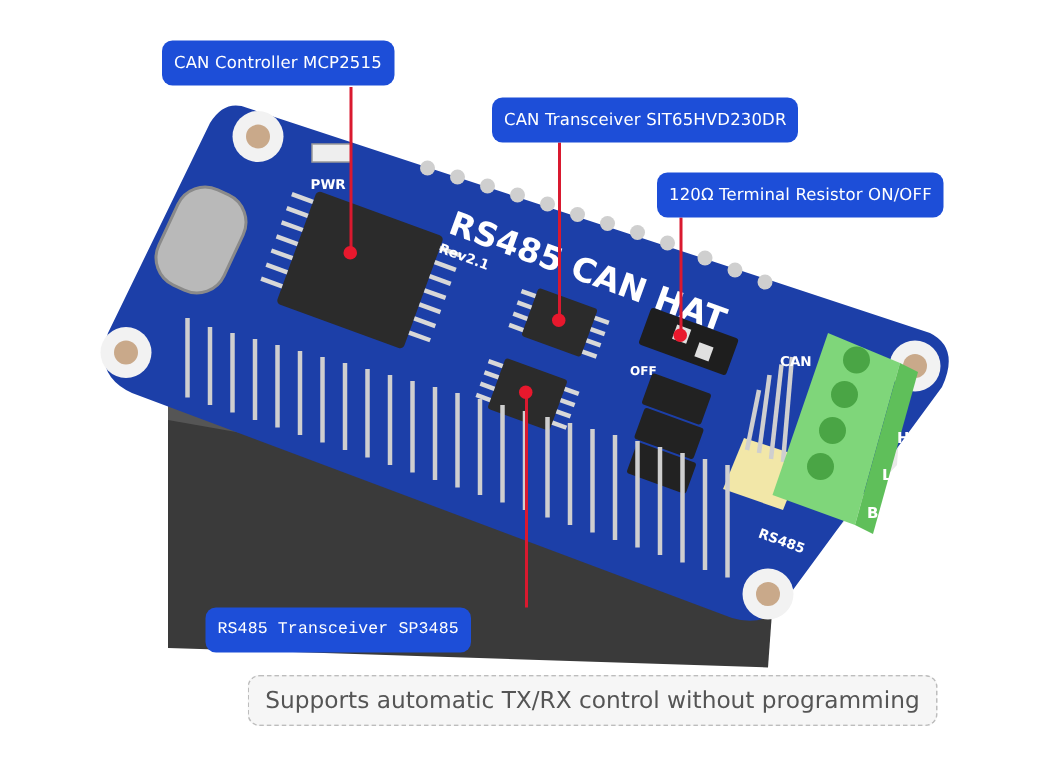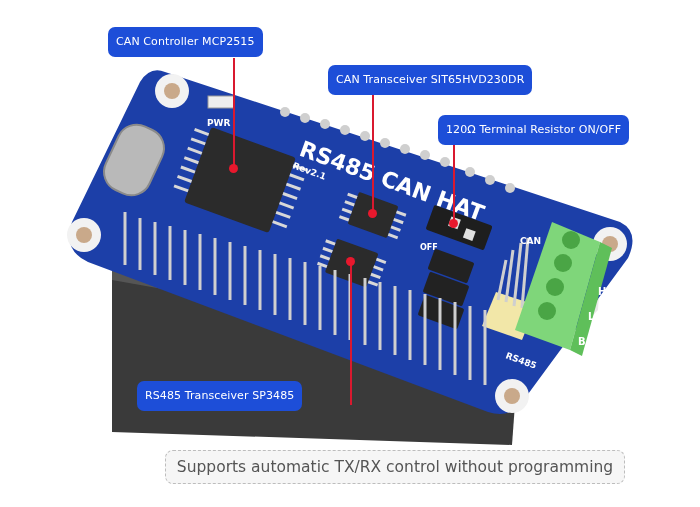--- a/index.html
+++ b/index.html
@@ -182,16 +182,16 @@
 
   <div class="leader" style="left:453px;top:145px;height:78px;"></div>
   <div class="dot" style="left:449px;top:219px;"></div>
 
   <div class="leader" style="left:350px;top:262px;height:143px;"></div>
   <div class="dot" style="left:346px;top:257px;"></div>
 
   <div class="callout" style="left:108px;top:27px;">CAN Controller MCP2515</div>
   <div class="callout" style="left:328px;top:65px;text-align:right;">CAN Transceiver SIT65HVD230DR</div>
   <div class="callout" style="left:438px;top:115px;">120Ω Terminal Resistor ON/OFF</div>
-  <div class="callout" style="left:137px;top:381px;">RS485 Transceiver SP3485</div>
+  <div class="callout" style="left:137px;top:405px;font-family:Liberation Mono, monospace;">RS485 Transceiver SP3485</div>
 
   <div class="caption">Supports automatic TX/RX control without programming</div>
 </div>
 
 </body></html>

